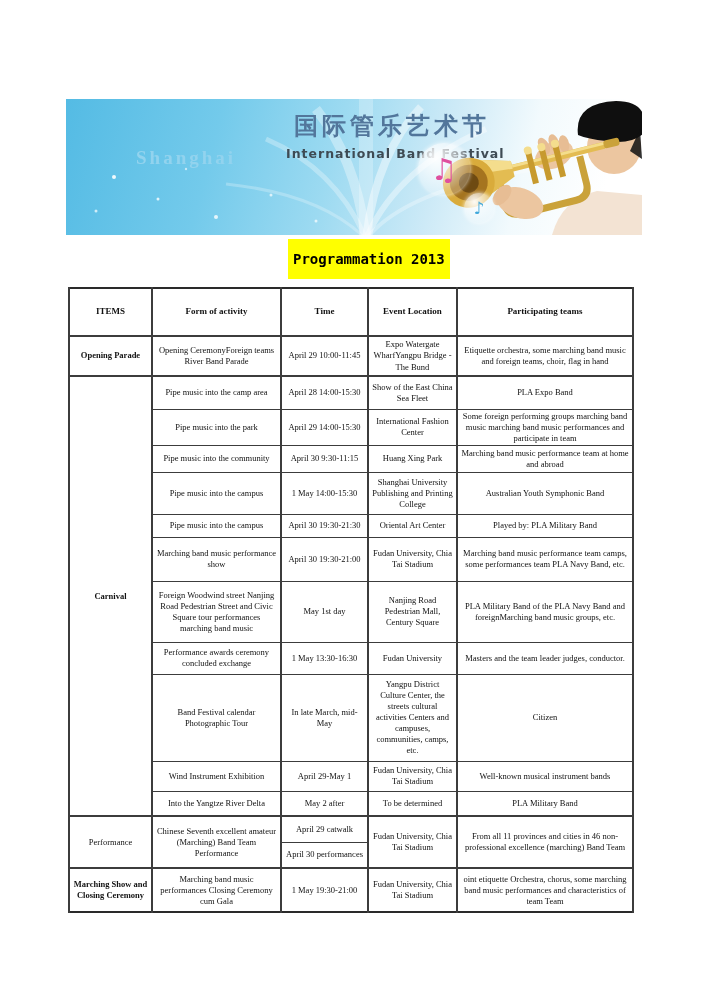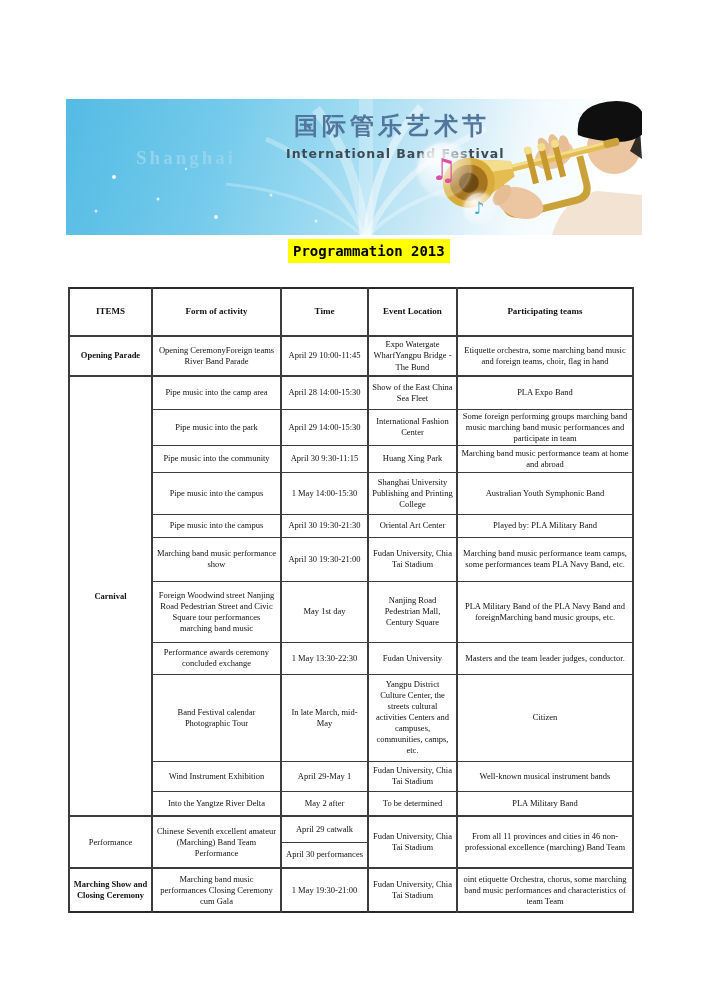--- a/index.html
+++ b/index.html
@@ -44,21 +44,21 @@
     font-family:"DejaVu Sans", sans-serif;
   }
   .note-pink { left:352px; top:44px; width:52px; height:52px; font-size:30px; color:#df4f9e; }
   .note-blue { left:398px; top:94px; width:30px; height:30px; font-size:17px; color:#3fa8dc; }
 
   
   .prog-title {
     position:absolute; left:288px; top:239px;
     background:#ffff00; color:#000;
     font-family:"DejaVu Sans Mono", monospace; font-weight:bold;
-    font-size:14px; padding:4px 5px; letter-spacing:0px; white-space:nowrap;
+    font-size:14px; padding:12px 5px; letter-spacing:0px; white-space:nowrap;
   }
 
   
   table.program {
     position:absolute; left:68px; top:287px;
     border-collapse:collapse; table-layout:fixed; width:564px;
     border:2.5px solid #2a2a2a;
   }
   table.program th, table.program td {
     border:1.6px solid #3c3c3c;
@@ -220,21 +220,21 @@
     <td>Marching band music performance team camps, some performances team PLA Navy Band, etc.</td>
   </tr>
   <tr style="height:61px">
     <td>Foreign Woodwind street Nanjing Road Pedestrian Street and Civic Square tour performances marching band music</td>
     <td>May 1st day</td>
     <td>Nanjing Road Pedestrian Mall, Century Square</td>
     <td>PLA Military Band of the PLA Navy Band and foreignMarching band music groups, etc.</td>
   </tr>
   <tr style="height:32px">
     <td>Performance awards ceremony concluded exchange</td>
-    <td>1 May 13:30-22:30</td>
+    <td>1 May 13:30-16:30</td>
     <td>Fudan University</td>
     <td>Masters and the team leader judges, conductor.</td>
   </tr>
   <tr style="height:87px">
     <td>Band Festival calendar Photographic Tour</td>
     <td>In late March, mid-May</td>
     <td>Yangpu District Culture Center, the streets cultural activities Centers and campuses, communities, camps, etc.</td>
     <td>Citizen</td>
   </tr>
   <tr style="height:30px">

